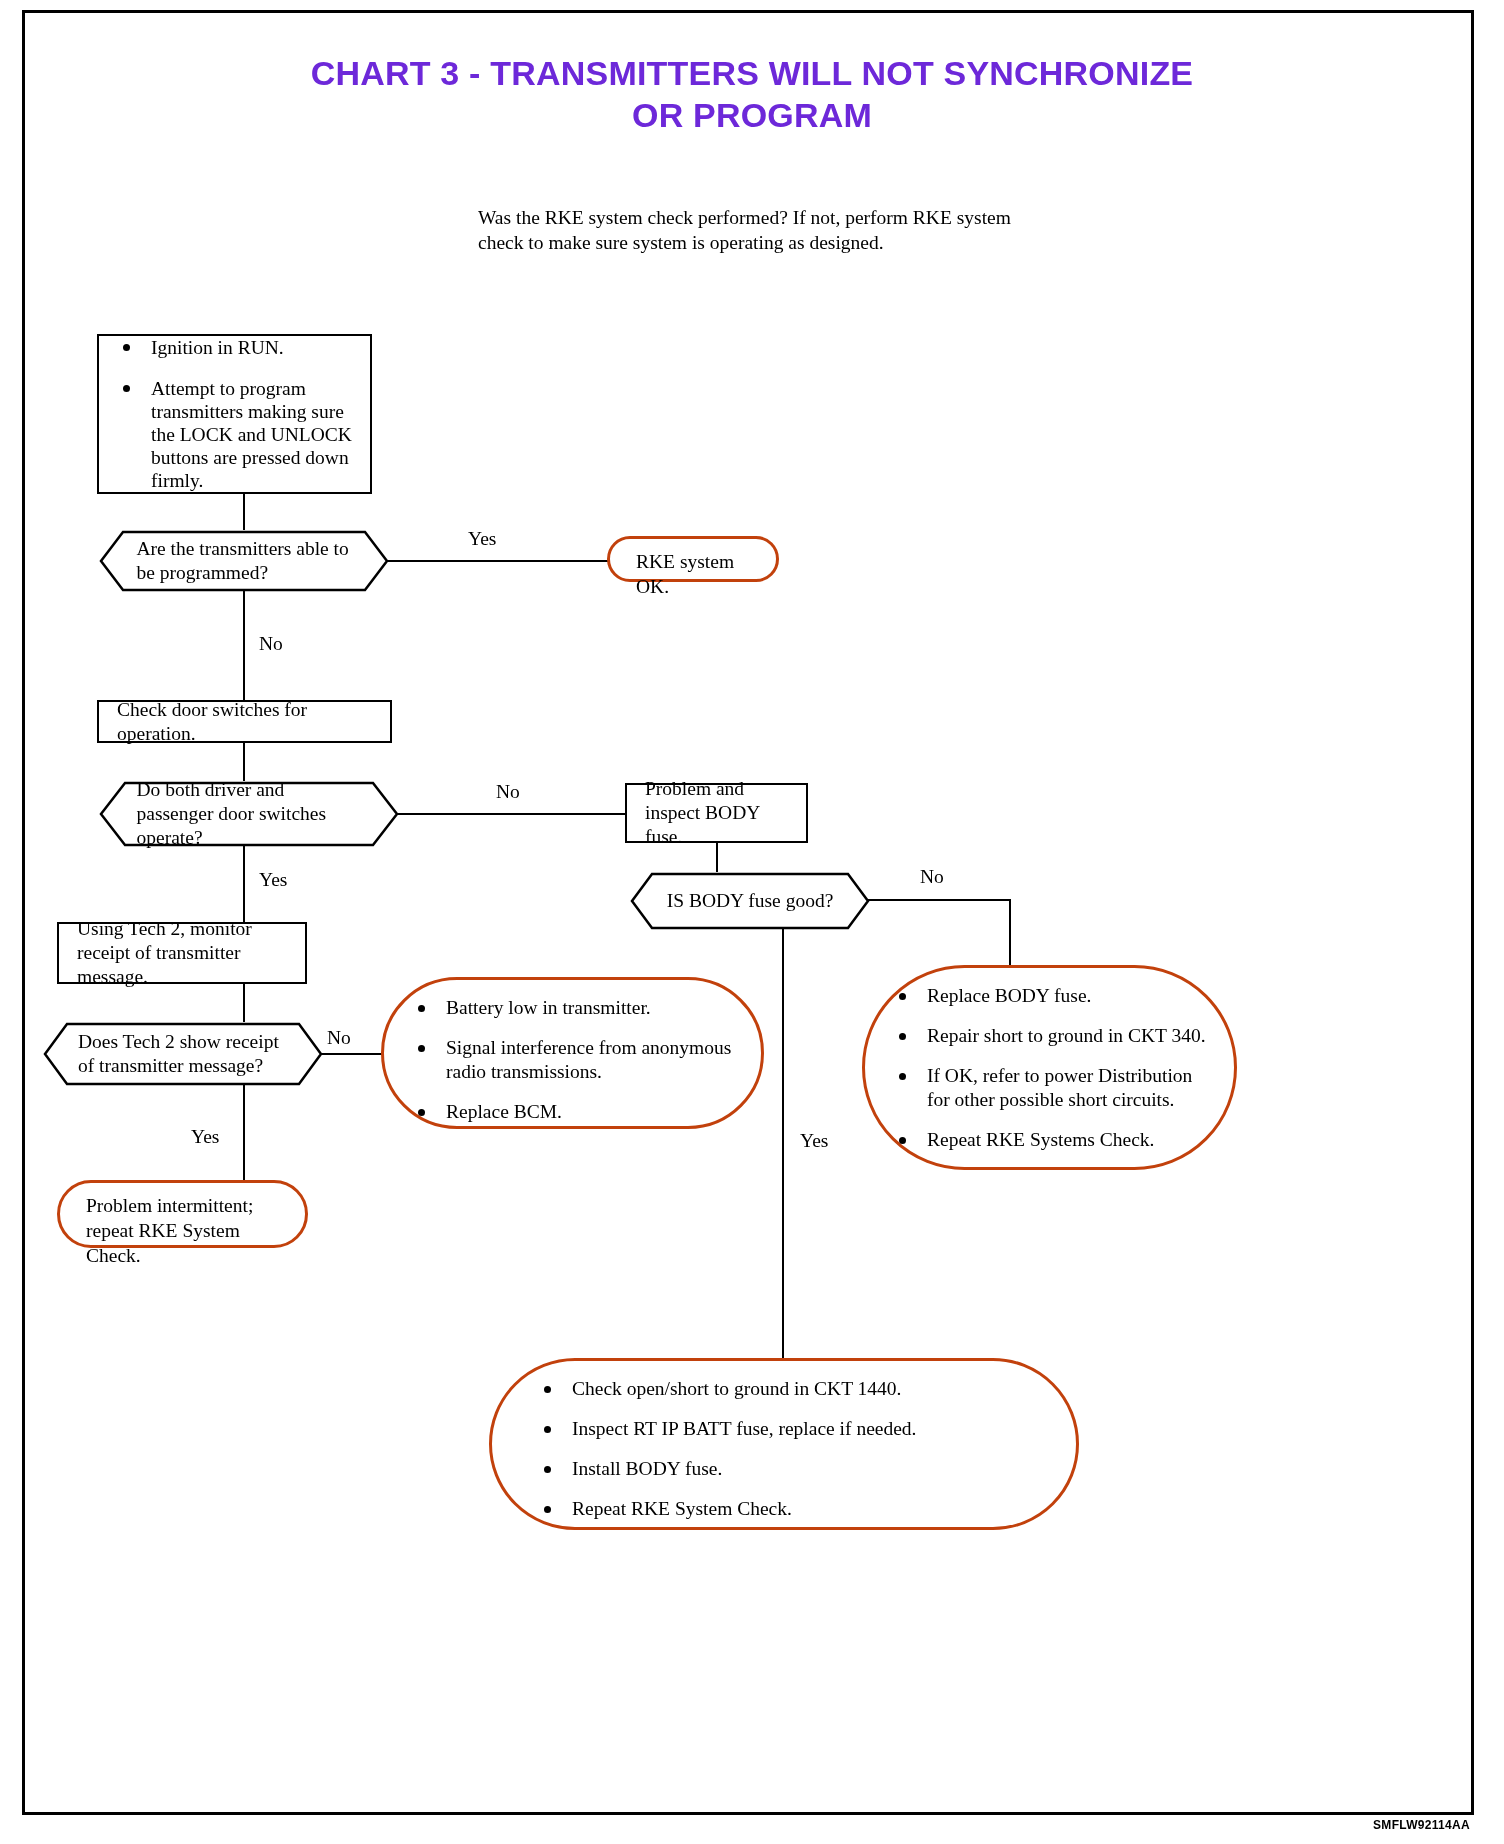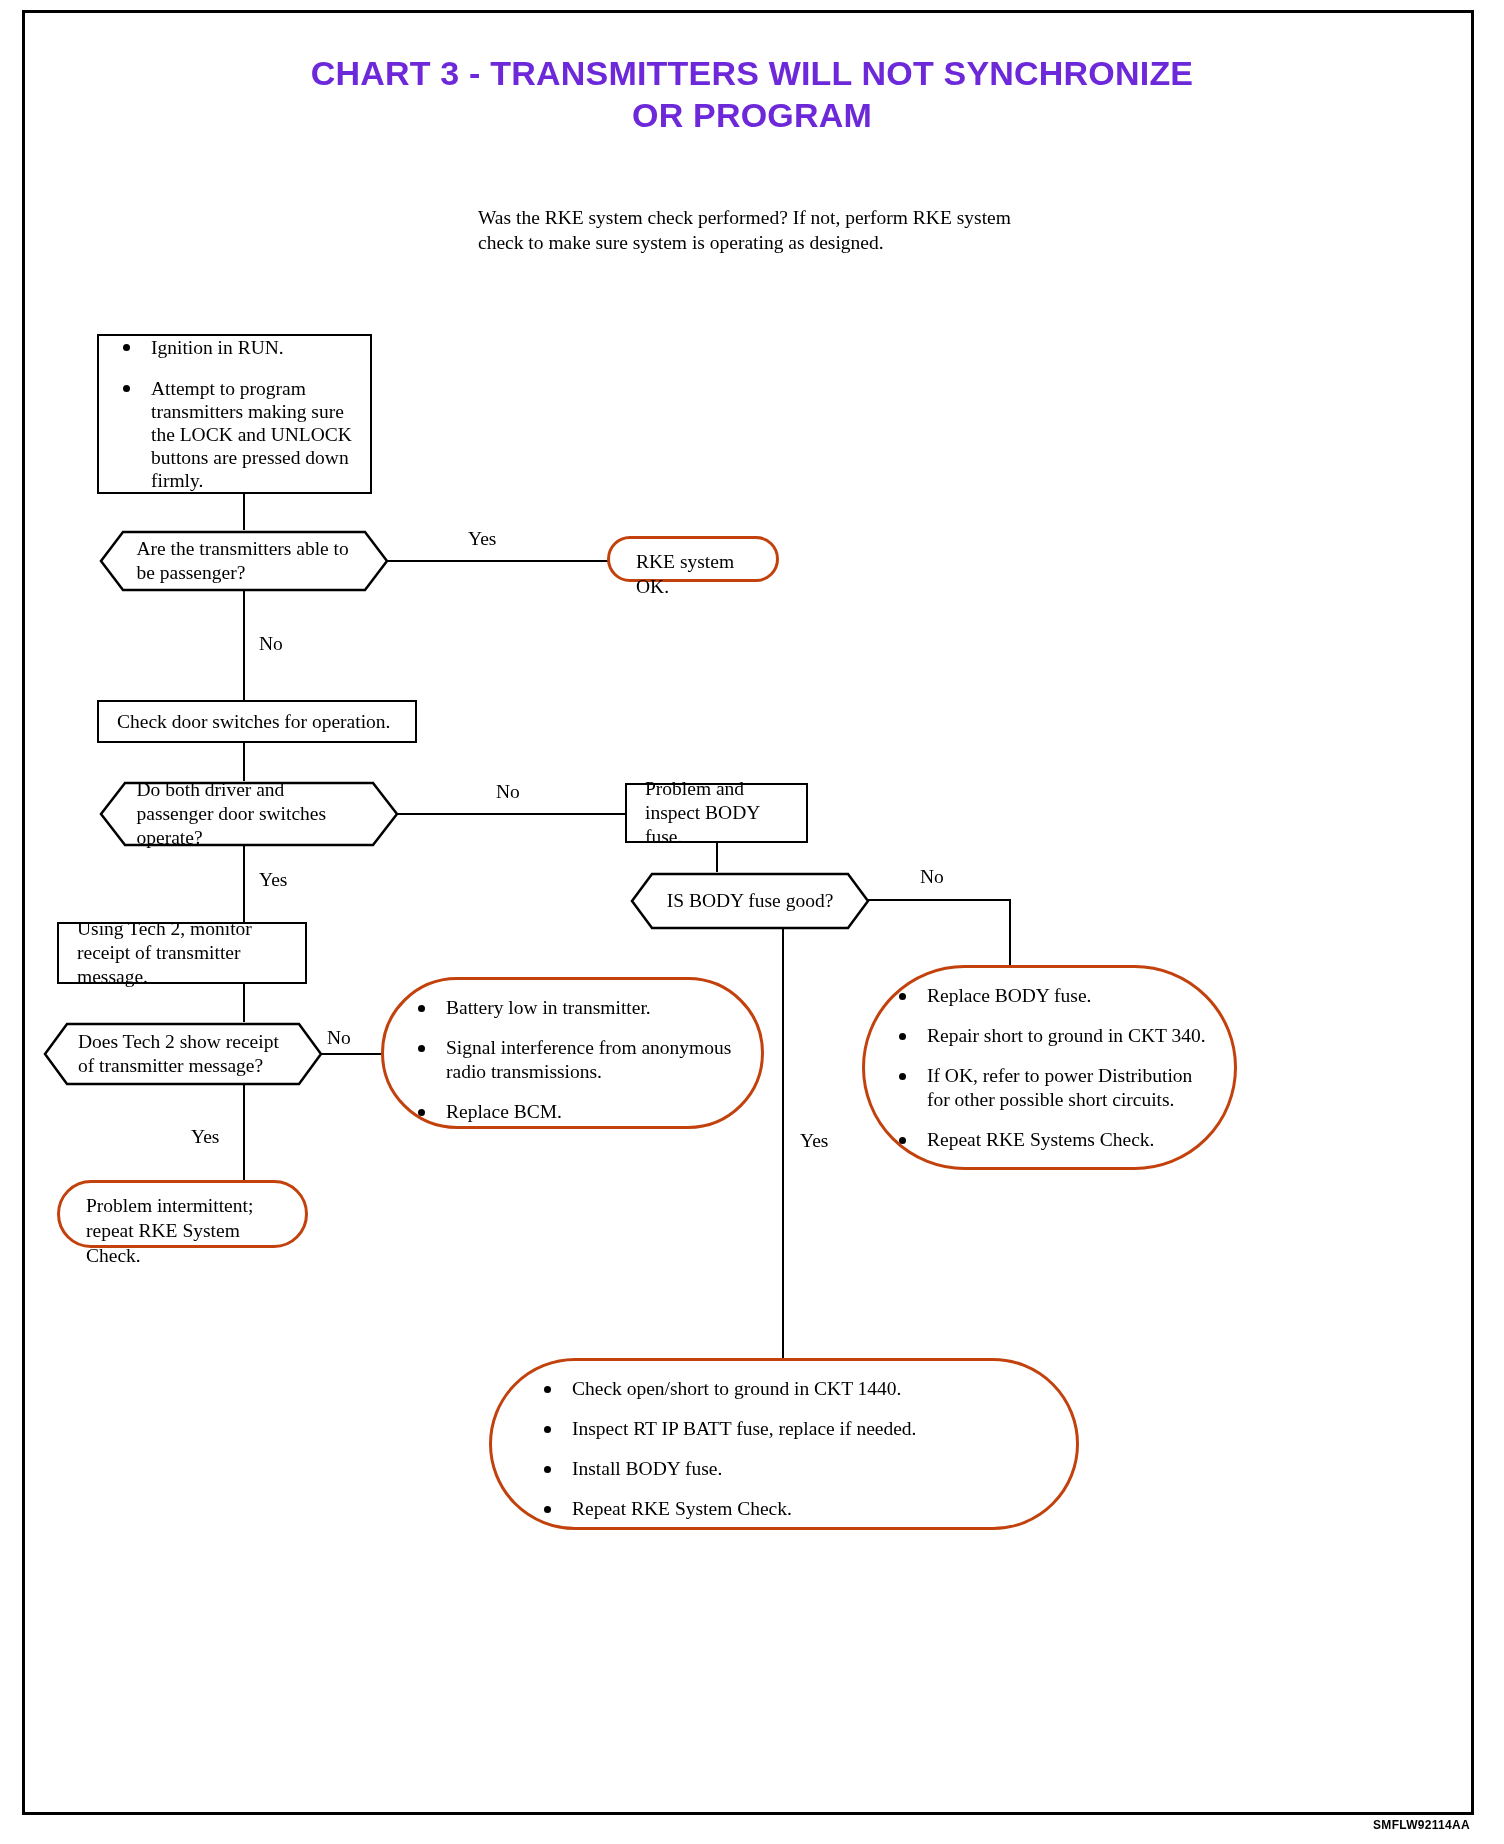--- a/index.html
+++ b/index.html
@@ -98,35 +98,35 @@
   </div>
 </div>
 
 <div class="vline" style="left:243px;top:494px;height:38px;"></div>
 
 <div class="node hex" style="left:99px;top:530px;width:290px;height:62px;">
   <svg width="290" height="62" viewBox="0 0 290 62" style="position:absolute;left:0;top:0;">
     <polygon points="24,2 266,2 288,31 266,60 24,60 2,31" fill="#fff" stroke="#000" stroke-width="2.5"></polygon>
   </svg>
   <div class="hex-inner">
-    <div class="txt" style="width:215px;">Are the transmitters able to be passenger?</div>
+    <div class="txt" style="width:215px;">Are the transmitters able to be programmed?</div>
   </div>
 </div>
 
 <div class="hline" style="left:387px;top:560px;width:222px;"></div>
 <div class="elabel" style="left:468px;top:528px;">Yes</div>
 
 <div class="node stad" style="left:607px;top:536px;width:172px;height:46px;">
   <div class="txt">RKE system OK.</div>
 </div>
 
 <div class="vline" style="left:243px;top:590px;height:110px;"></div>
 <div class="elabel" style="left:259px;top:633px;">No</div>
 
-<div class="node rect" style="left:97px;top:700px;width:320px;height:43px;">
+<div class="node rect" style="left:97px;top:700px;width:295px;height:43px;">
   <div class="txt">Check door switches for operation.</div>
 </div>
 
 <div class="vline" style="left:243px;top:743px;height:40px;"></div>
 
 <div class="node hex" style="left:99px;top:781px;width:300px;height:66px;">
   <svg width="300" height="66" viewBox="0 0 300 66" style="position:absolute;left:0;top:0;">
     <polygon points="26,2 274,2 298,33 274,64 26,64 2,33" fill="#fff" stroke="#000" stroke-width="2.5"></polygon>
   </svg>
   <div class="hex-inner">

